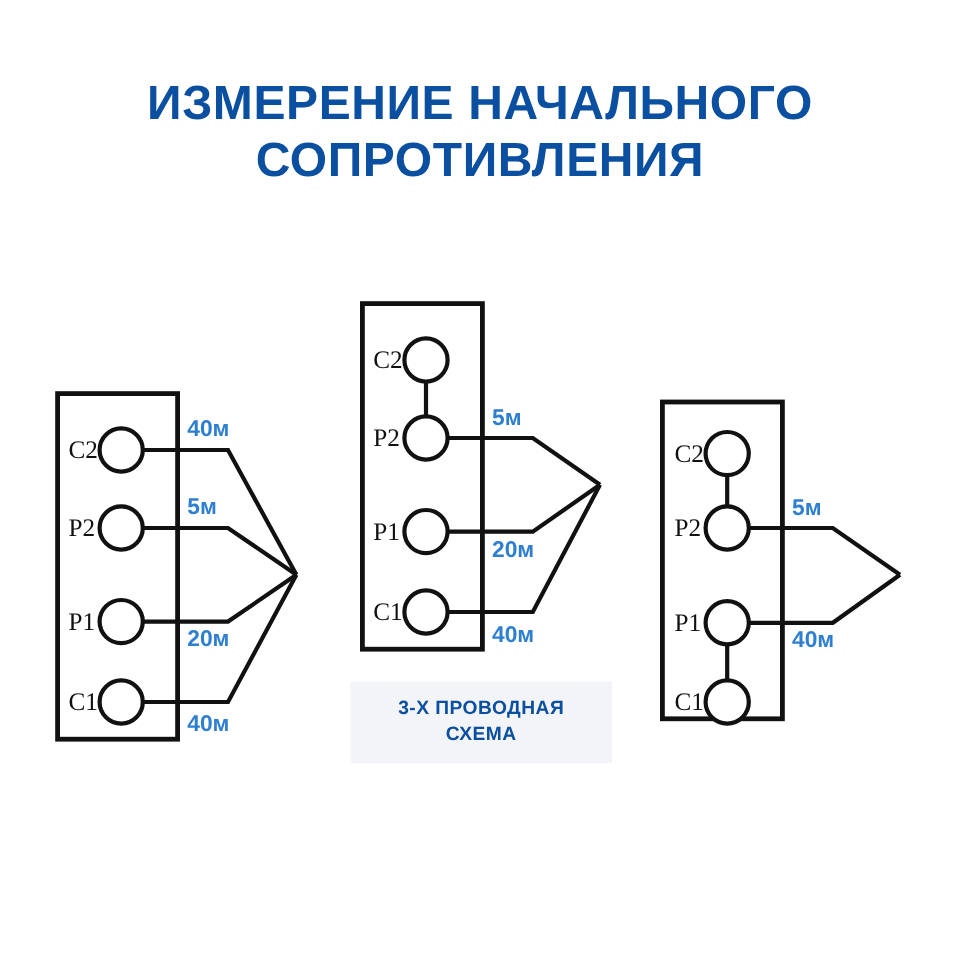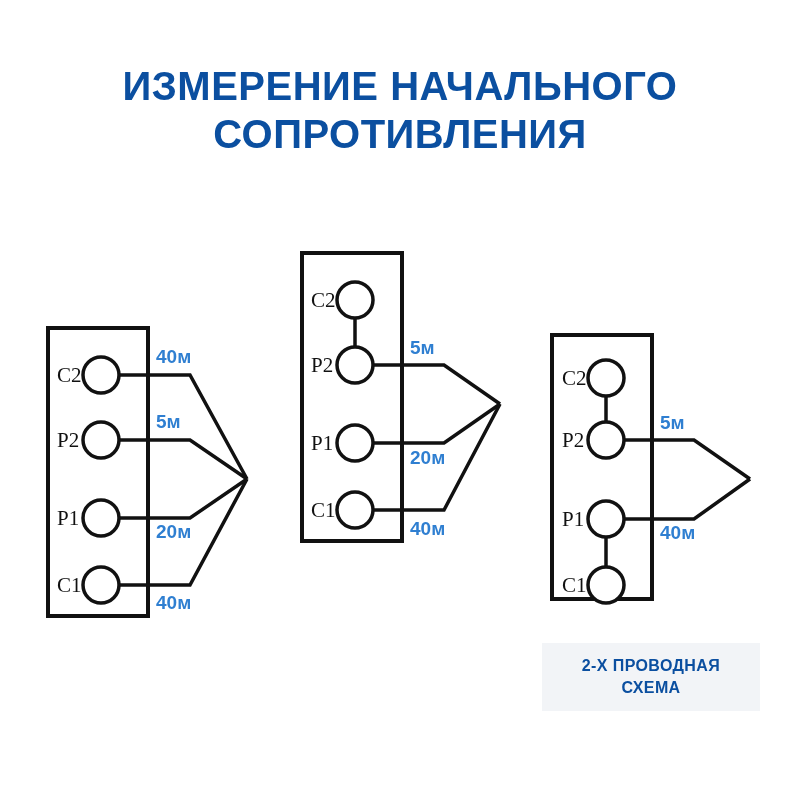--- a/index.html
+++ b/index.html
@@ -125,15 +125,15 @@
   <svg class="diagram-svg" width="800" height="800" viewBox="0 0 800 800">
     <text x="562" y="385" font-family="Liberation Serif, serif" font-size="21" fill="#111111">C2</text>
     <text x="562" y="447" font-family="Liberation Serif, serif" font-size="21" fill="#111111">P2</text>
     <text x="562" y="526" font-family="Liberation Serif, serif" font-size="21" fill="#111111">P1</text>
     <text x="562" y="592" font-family="Liberation Serif, serif" font-size="21" fill="#111111">C1</text>
 
     <text x="660" y="429" font-family="Liberation Sans, sans-serif" font-size="19" font-weight="bold" fill="#2f7fd1">5м</text>
     <text x="660" y="539" font-family="Liberation Sans, sans-serif" font-size="19" font-weight="bold" fill="#2f7fd1">40м</text>
   </svg>
 
-  <div class="caption" id="caption-2w">2-Х ПРОВОДНАЯ СХЕМА</div>
+  <div class="caption" id="caption-3w">3-Х ПРОВОДНАЯ СХЕМА</div>
 
 </div>
 
 </body></html>

